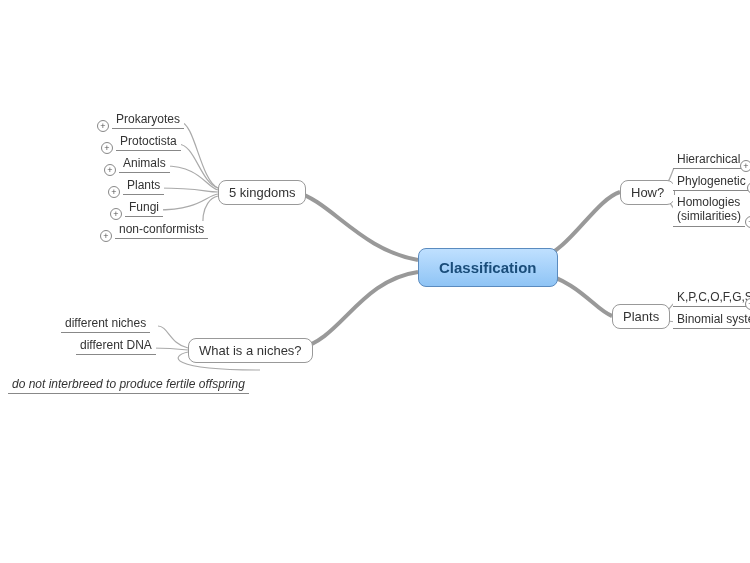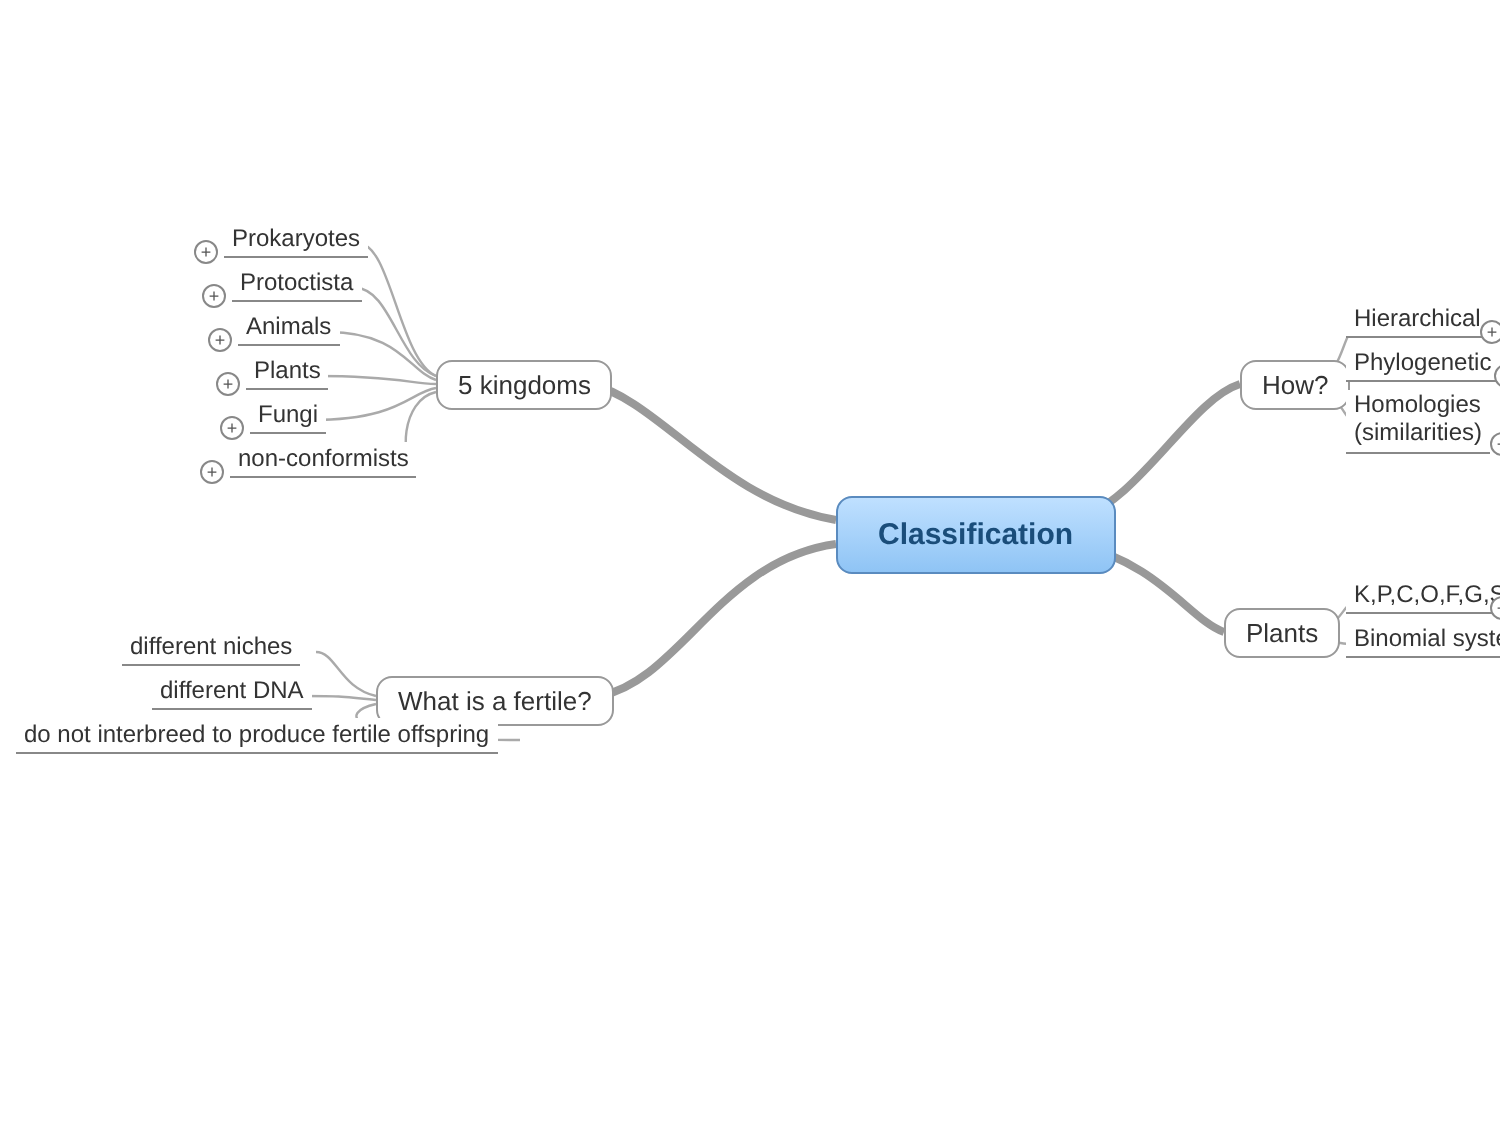--- a/index.html
+++ b/index.html
@@ -110,25 +110,25 @@
 
 <div class="node leaf-node" style="left:123px; top:177px;">Plants</div>
 <div class="expand-btn" style="left:108px; top:186px;">+</div>
 
 <div class="node leaf-node" style="left:125px; top:199px;">Fungi</div>
 <div class="expand-btn" style="left:110px; top:208px;">+</div>
 
 <div class="node leaf-node" style="left:115px; top:221px;">non-conformists</div>
 <div class="expand-btn" style="left:100px; top:230px;">+</div>
 
-<div class="node branch-node" style="left:188px; top:338px;">What is a fertile?</div>
+<div class="node branch-node" style="left:188px; top:338px;">What is a niches?</div>
 
 <div class="node leaf-node" style="left:61px; top:315px;">different niches</div>
 <div class="node leaf-node" style="left:76px; top:337px;">different DNA</div>
-<div class="node leaf-node" style="left:8px; top:359px;">do not interbreed to produce fertile offspring</div>
+<div class="node leaf-node" style="left:8px; top:376px;font-style:italic;">do not interbreed to produce fertile offspring</div>
 
 <div class="node branch-node" style="left:620px; top:180px;">How?</div>
 
 <div class="node leaf-node" style="left:673px; top:151px;">Hierarchical</div>
 <div class="expand-btn" style="left:740px; top:160px;">+</div>
 
 <div class="node leaf-node" style="left:673px; top:173px;">Phylogenetic</div>
 <div class="expand-btn" style="left:747px; top:182px;">+</div>
 
 <div class="node leaf-node leaf-multi" style="left:673px; top:195px;">

